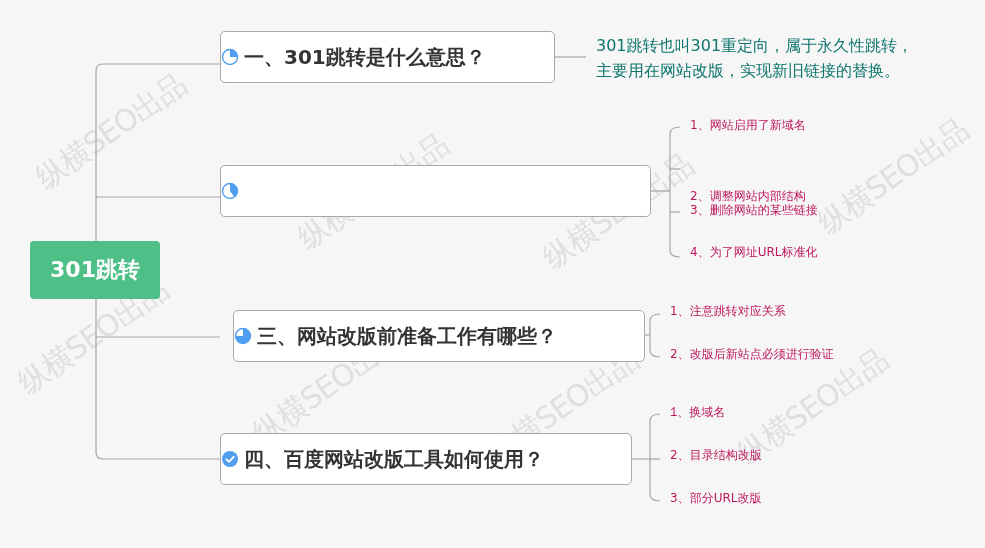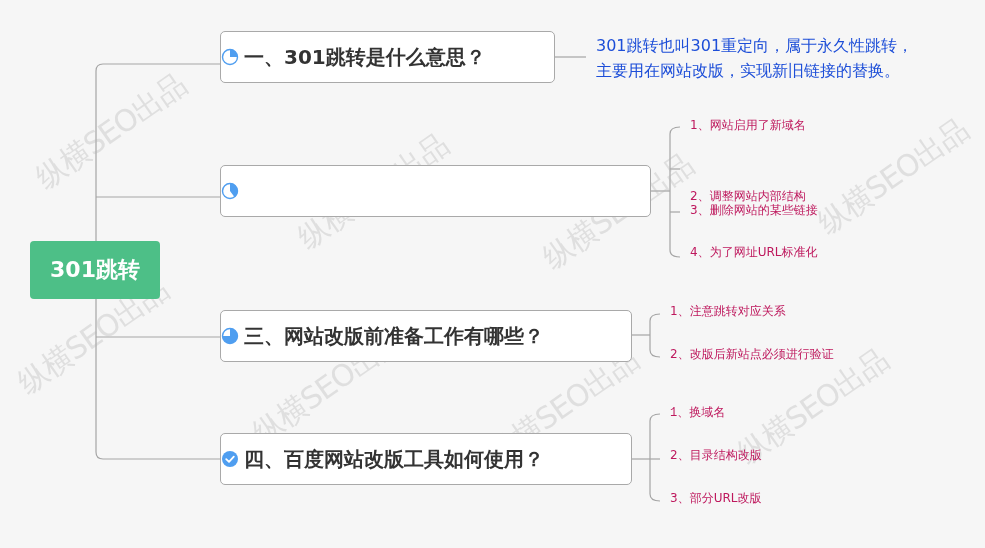--- a/index.html
+++ b/index.html
@@ -25,21 +25,21 @@
     background: #fff; border: 1px solid #a9a9a9; border-radius: 5px;
     display: flex; align-items: center; 
     font-weight: bold; font-size: 20px; color: #333;
     white-space: nowrap;
   }
   .branch .icon { width: 18px; height: 18px; margin-right: 5px; flex: 0 0 18px; }
   .leaf {
     position: absolute; font-size: 12px; color: #be185d; white-space: nowrap;
   }
   .desc {
-    position: absolute; left: 596px; top: 33px; font-size: 16px; color: #1d4ed8;
+    position: absolute; left: 596px; top: 33px; font-size: 16px; color: #0f766e;
     line-height: 25px;
   }
 </style>
 </head>
 <body>
 
 <svg class="lines" viewBox="0 0 985 548">
   <g fill="none" stroke="#a5a5a5" stroke-width="1.2">
 
     <path d="M 103 64 Q 96 64 96 71 L 96 452 Q 96 459 103 459 L 220 459"></path>
@@ -92,21 +92,21 @@
   <svg class="icon" viewBox="0 0 18 18">
     <circle cx="9" cy="9" r="7.5" fill="#fff" stroke="#4f9ef0" stroke-width="1.4"></circle>
     <path d="M9 9 L9 1.5 A7.5 7.5 0 0 1 13.5 15 Z" fill="#4f9ef0"></path>
   </svg>
 </div>
 <div class="leaf" style="left:690px;top:117px;">1、网站启用了新域名</div>
 <div class="leaf" style="left:690px;top:159px;margin-top:29px;">2、调整网站内部结构</div>
 <div class="leaf" style="left:690px;top:202px;">3、删除网站的某些链接</div>
 <div class="leaf" style="left:690px;top:244px;">4、为了网址URL标准化</div>
 
-<div class="branch" style="top:310px;width:412px;">
+<div class="branch" style="top:310px;width:412px;margin-left:13px;">
   <svg class="icon" viewBox="0 0 18 18">
     <circle cx="9" cy="9" r="7.5" fill="#fff" stroke="#4f9ef0" stroke-width="1.4"></circle>
     <path d="M9 9 L9 1.5 A7.5 7.5 0 1 1 1.5 9 Z" fill="#4f9ef0"></path>
   </svg>
   <span>三、网站改版前准备工作有哪些？</span>
 </div>
 <div class="leaf" style="left:670px;top:303px;">1、注意跳转对应关系</div>
 <div class="leaf" style="left:670px;top:346px;">2、改版后新站点必须进行验证</div>
 
 <div class="branch" style="top:433px;width:412px;">

